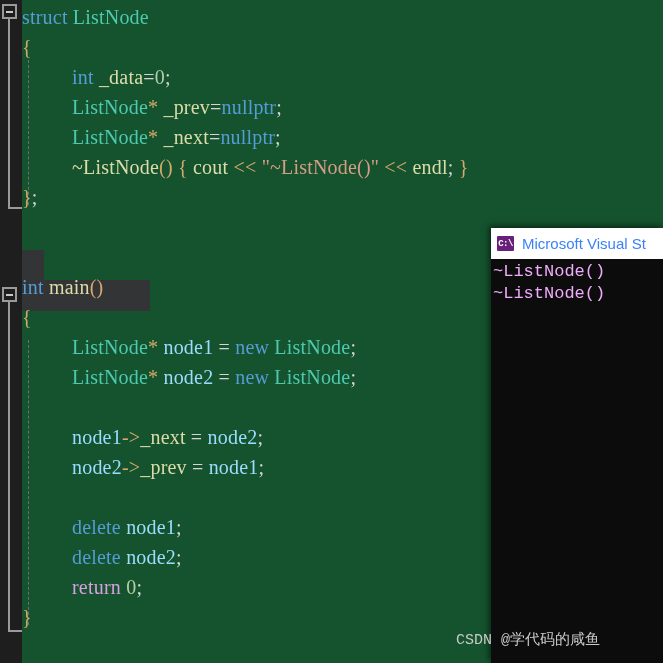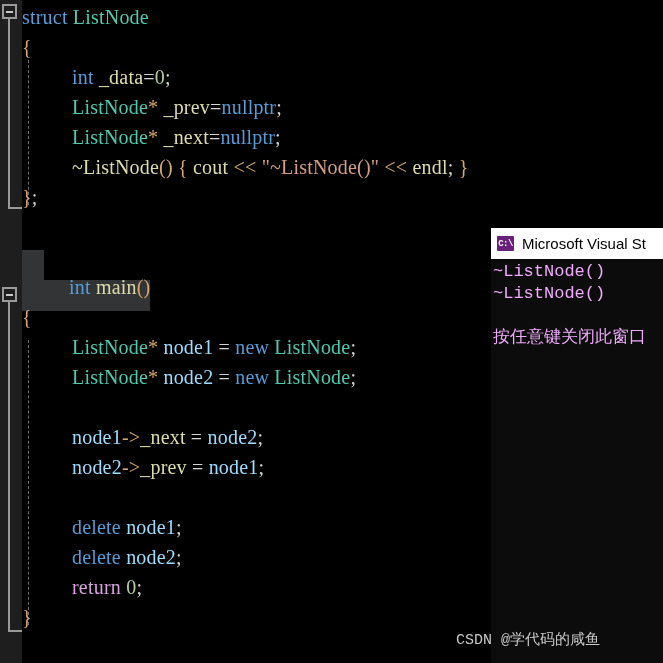--- a/index.html
+++ b/index.html
@@ -13,21 +13,21 @@
     height: 663px;
     overflow: hidden;
     background: #1e1e1e;
     font-family: "Liberation Serif", "DejaVu Serif", serif;
   }
 
   
   #editor {
     position: absolute;
     inset: 0;
-    background: #000000;
+    background: #14532d;
   }
 
   .gutter {
     position: absolute;
     left: 0;
     top: 0;
     width: 22px;
     height: 663px;
     background: #1e1e1e;
   }
@@ -127,21 +127,21 @@
     display: flex;
     align-items: center;
     justify-content: center;
     flex: none;
     letter-spacing: -0.5px;
   }
   #console-title {
     margin-left: 8px;
     font-family: "Liberation Sans", "DejaVu Sans", sans-serif;
     font-size: 15px;
-    color: #000000;
+    color: #3b82f6;
     white-space: nowrap;
     text-align: center;
   }
   #console-body {
     height: 404px;
     background: #0c0c0c;
     padding: 2px 0 0 2px;
     box-sizing: border-box;
     overflow: hidden;
   }
@@ -191,21 +191,21 @@
     <div class="indent-guide" style="left:28px; top:340px; height:285px;"></div>
 
     <div id="code-layer">
         <div class="code-line" style="left: 22px; top: 2px;"><span class="t-keyword">struct </span><span class="t-type">ListNode</span></div>
         <div class="code-line" style="left: 22px; top: 32px;"><span class="t-brace">{</span></div>
         <div class="code-line" style="left: 72px; top: 62px;"><span class="t-keyword">int</span><span class="t-plain"> _data</span><span class="t-op">=</span><span class="t-number">0</span><span class="t-punct">;</span></div>
         <div class="code-line" style="left: 72px; top: 92px;"><span class="t-type">ListNode</span><span class="t-brace">*</span><span class="t-plain"> _prev</span><span class="t-op">=</span><span class="t-keyword">nullptr</span><span class="t-punct">;</span></div>
         <div class="code-line" style="left: 72px; top: 122px;"><span class="t-type">ListNode</span><span class="t-brace">*</span><span class="t-plain"> _next</span><span class="t-op">=</span><span class="t-keyword">nullptr</span><span class="t-punct">;</span></div>
         <div class="code-line" style="left: 72px; top: 152px;"><span class="t-plain">~ListNode</span><span class="t-brace">()</span><span class="t-plain"> </span><span class="t-brace">{</span><span class="t-plain"> cout </span><span class="t-brace">&lt;&lt;</span><span class="t-plain"> </span><span class="t-string">"~ListNode()"</span><span class="t-plain"> </span><span class="t-brace">&lt;&lt;</span><span class="t-plain"> endl</span><span class="t-punct">;</span><span class="t-plain"> </span><span class="t-brace">}</span></div>
         <div class="code-line" style="left: 22px; top: 182px;"><span class="t-brace">}</span><span class="t-punct">;</span></div>
-        <div class="code-line" style="left: 22px; top: 272px; padding-left: 47px;"><span class="t-keyword">int </span><span class="t-plain">main</span><span class="t-brace">()</span></div>
+        <div class="code-line" style="left: 22px; top: 272px;"><span class="t-keyword">int </span><span class="t-plain">main</span><span class="t-brace">()</span></div>
         <div class="code-line" style="left: 22px; top: 302px;"><span class="t-brace">{</span></div>
         <div class="code-line" style="left: 72px; top: 332px;"><span class="t-type">ListNode</span><span class="t-brace">*</span><span class="t-plain"> </span><span class="t-ident">node1</span><span class="t-op"> = </span><span class="t-keyword">new</span><span class="t-plain"> </span><span class="t-type">ListNode</span><span class="t-punct">;</span></div>
         <div class="code-line" style="left: 72px; top: 362px;"><span class="t-type">ListNode</span><span class="t-brace">*</span><span class="t-plain"> </span><span class="t-ident">node2</span><span class="t-op"> = </span><span class="t-keyword">new</span><span class="t-plain"> </span><span class="t-type">ListNode</span><span class="t-punct">;</span></div>
         <div class="code-line" style="left: 72px; top: 422px;"><span class="t-ident">node1</span><span class="t-brace">-&gt;</span><span class="t-plain">_next</span><span class="t-op"> = </span><span class="t-ident">node2</span><span class="t-punct">;</span></div>
         <div class="code-line" style="left: 72px; top: 452px; text-align: center;"><span class="t-ident">node2</span><span class="t-brace">-&gt;</span><span class="t-plain">_prev</span><span class="t-op"> = </span><span class="t-ident">node1</span><span class="t-punct">;</span></div>
         <div class="code-line" style="left: 72px; top: 512px;"><span class="t-keyword">delete</span><span class="t-plain"> </span><span class="t-ident">node1</span><span class="t-punct">;</span></div>
         <div class="code-line" style="left: 72px; top: 542px;"><span class="t-keyword">delete</span><span class="t-plain"> </span><span class="t-ident">node2</span><span class="t-punct">;</span></div>
         <div class="code-line" style="left: 72px; top: 572px;"><span class="t-ctrl">return</span><span class="t-plain"> </span><span class="t-number">0</span><span class="t-punct">;</span></div>
         <div class="code-line" style="left: 22px; top: 602px;"><span class="t-brace">}</span></div>
       </div>
@@ -213,19 +213,18 @@
 
   <div id="console-window">
     <div id="console-titlebar">
       <div id="console-icon">C:\</div>
       <div id="console-title">Microsoft Visual St</div>
     </div>
     <div id="console-body">
         <div class="console-line">~ListNode()</div>
         <div class="console-line">~ListNode()</div>
         <div class="console-spacer"></div>
-        <div class="console-line">按任意键关闭此窗口</div>
       </div>
   </div>
 
   <div id="watermark">CSDN @学代码的咸鱼</div>
 
 </div>
 
 </body></html>

